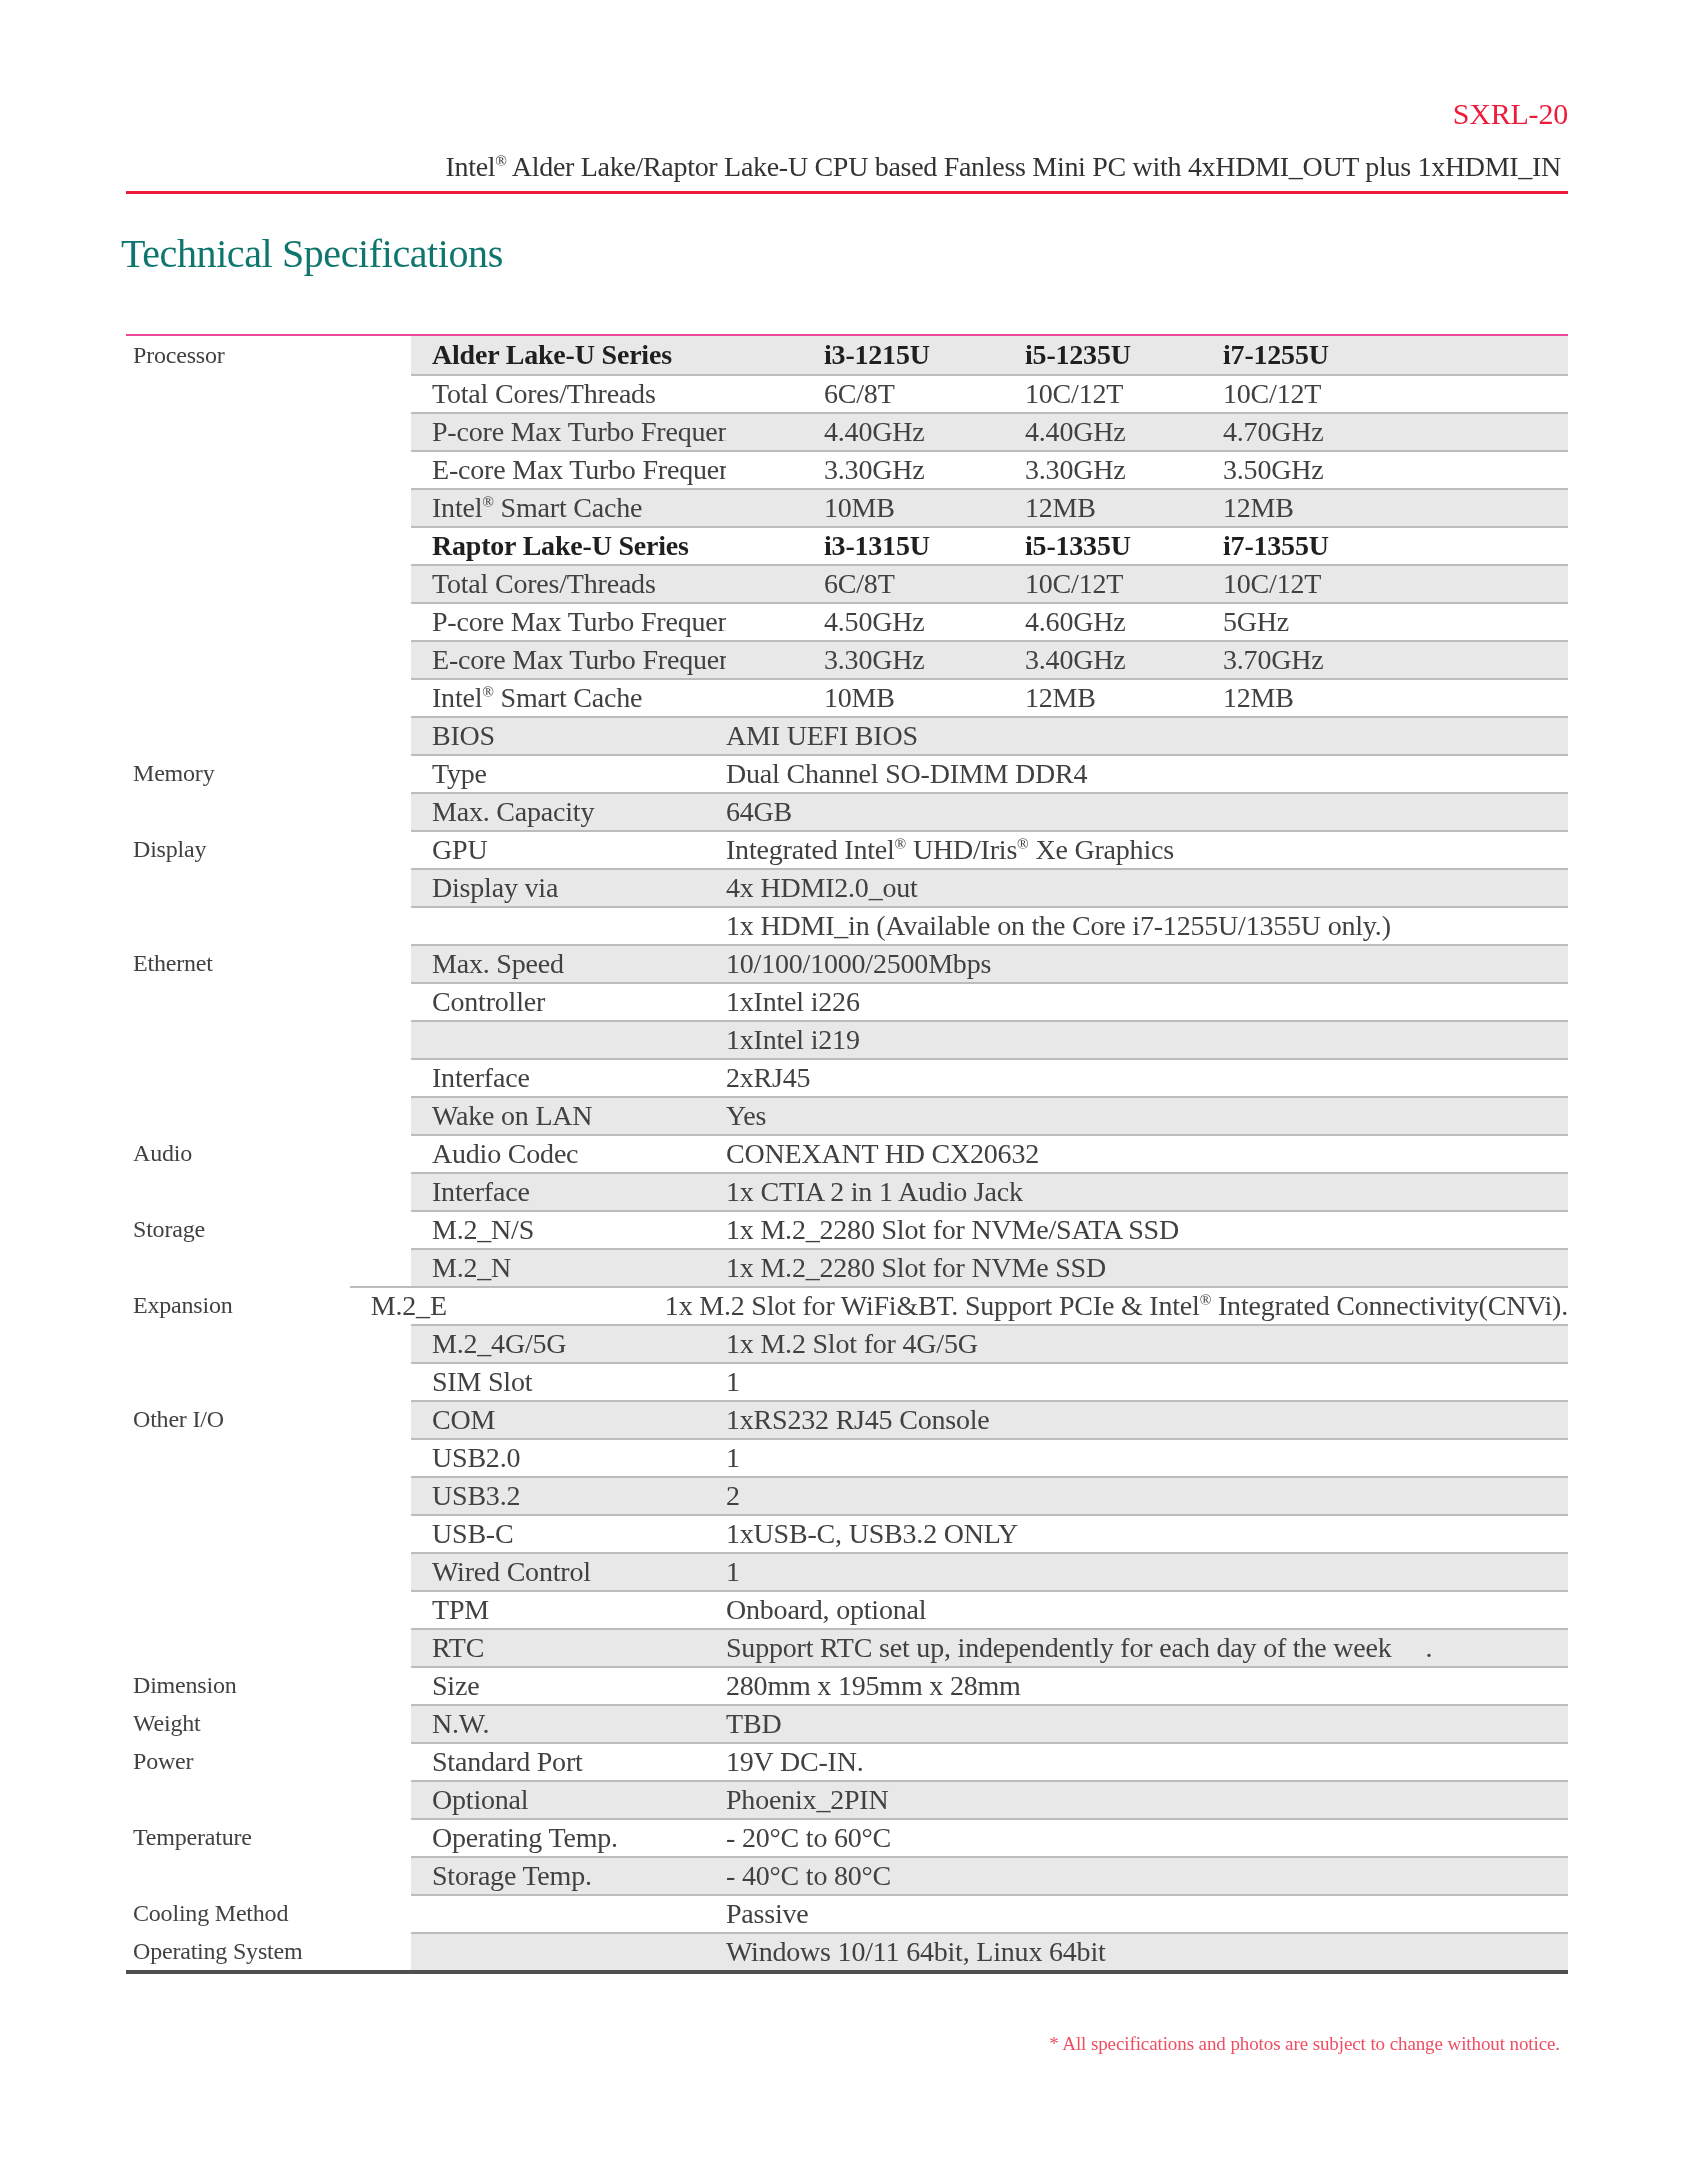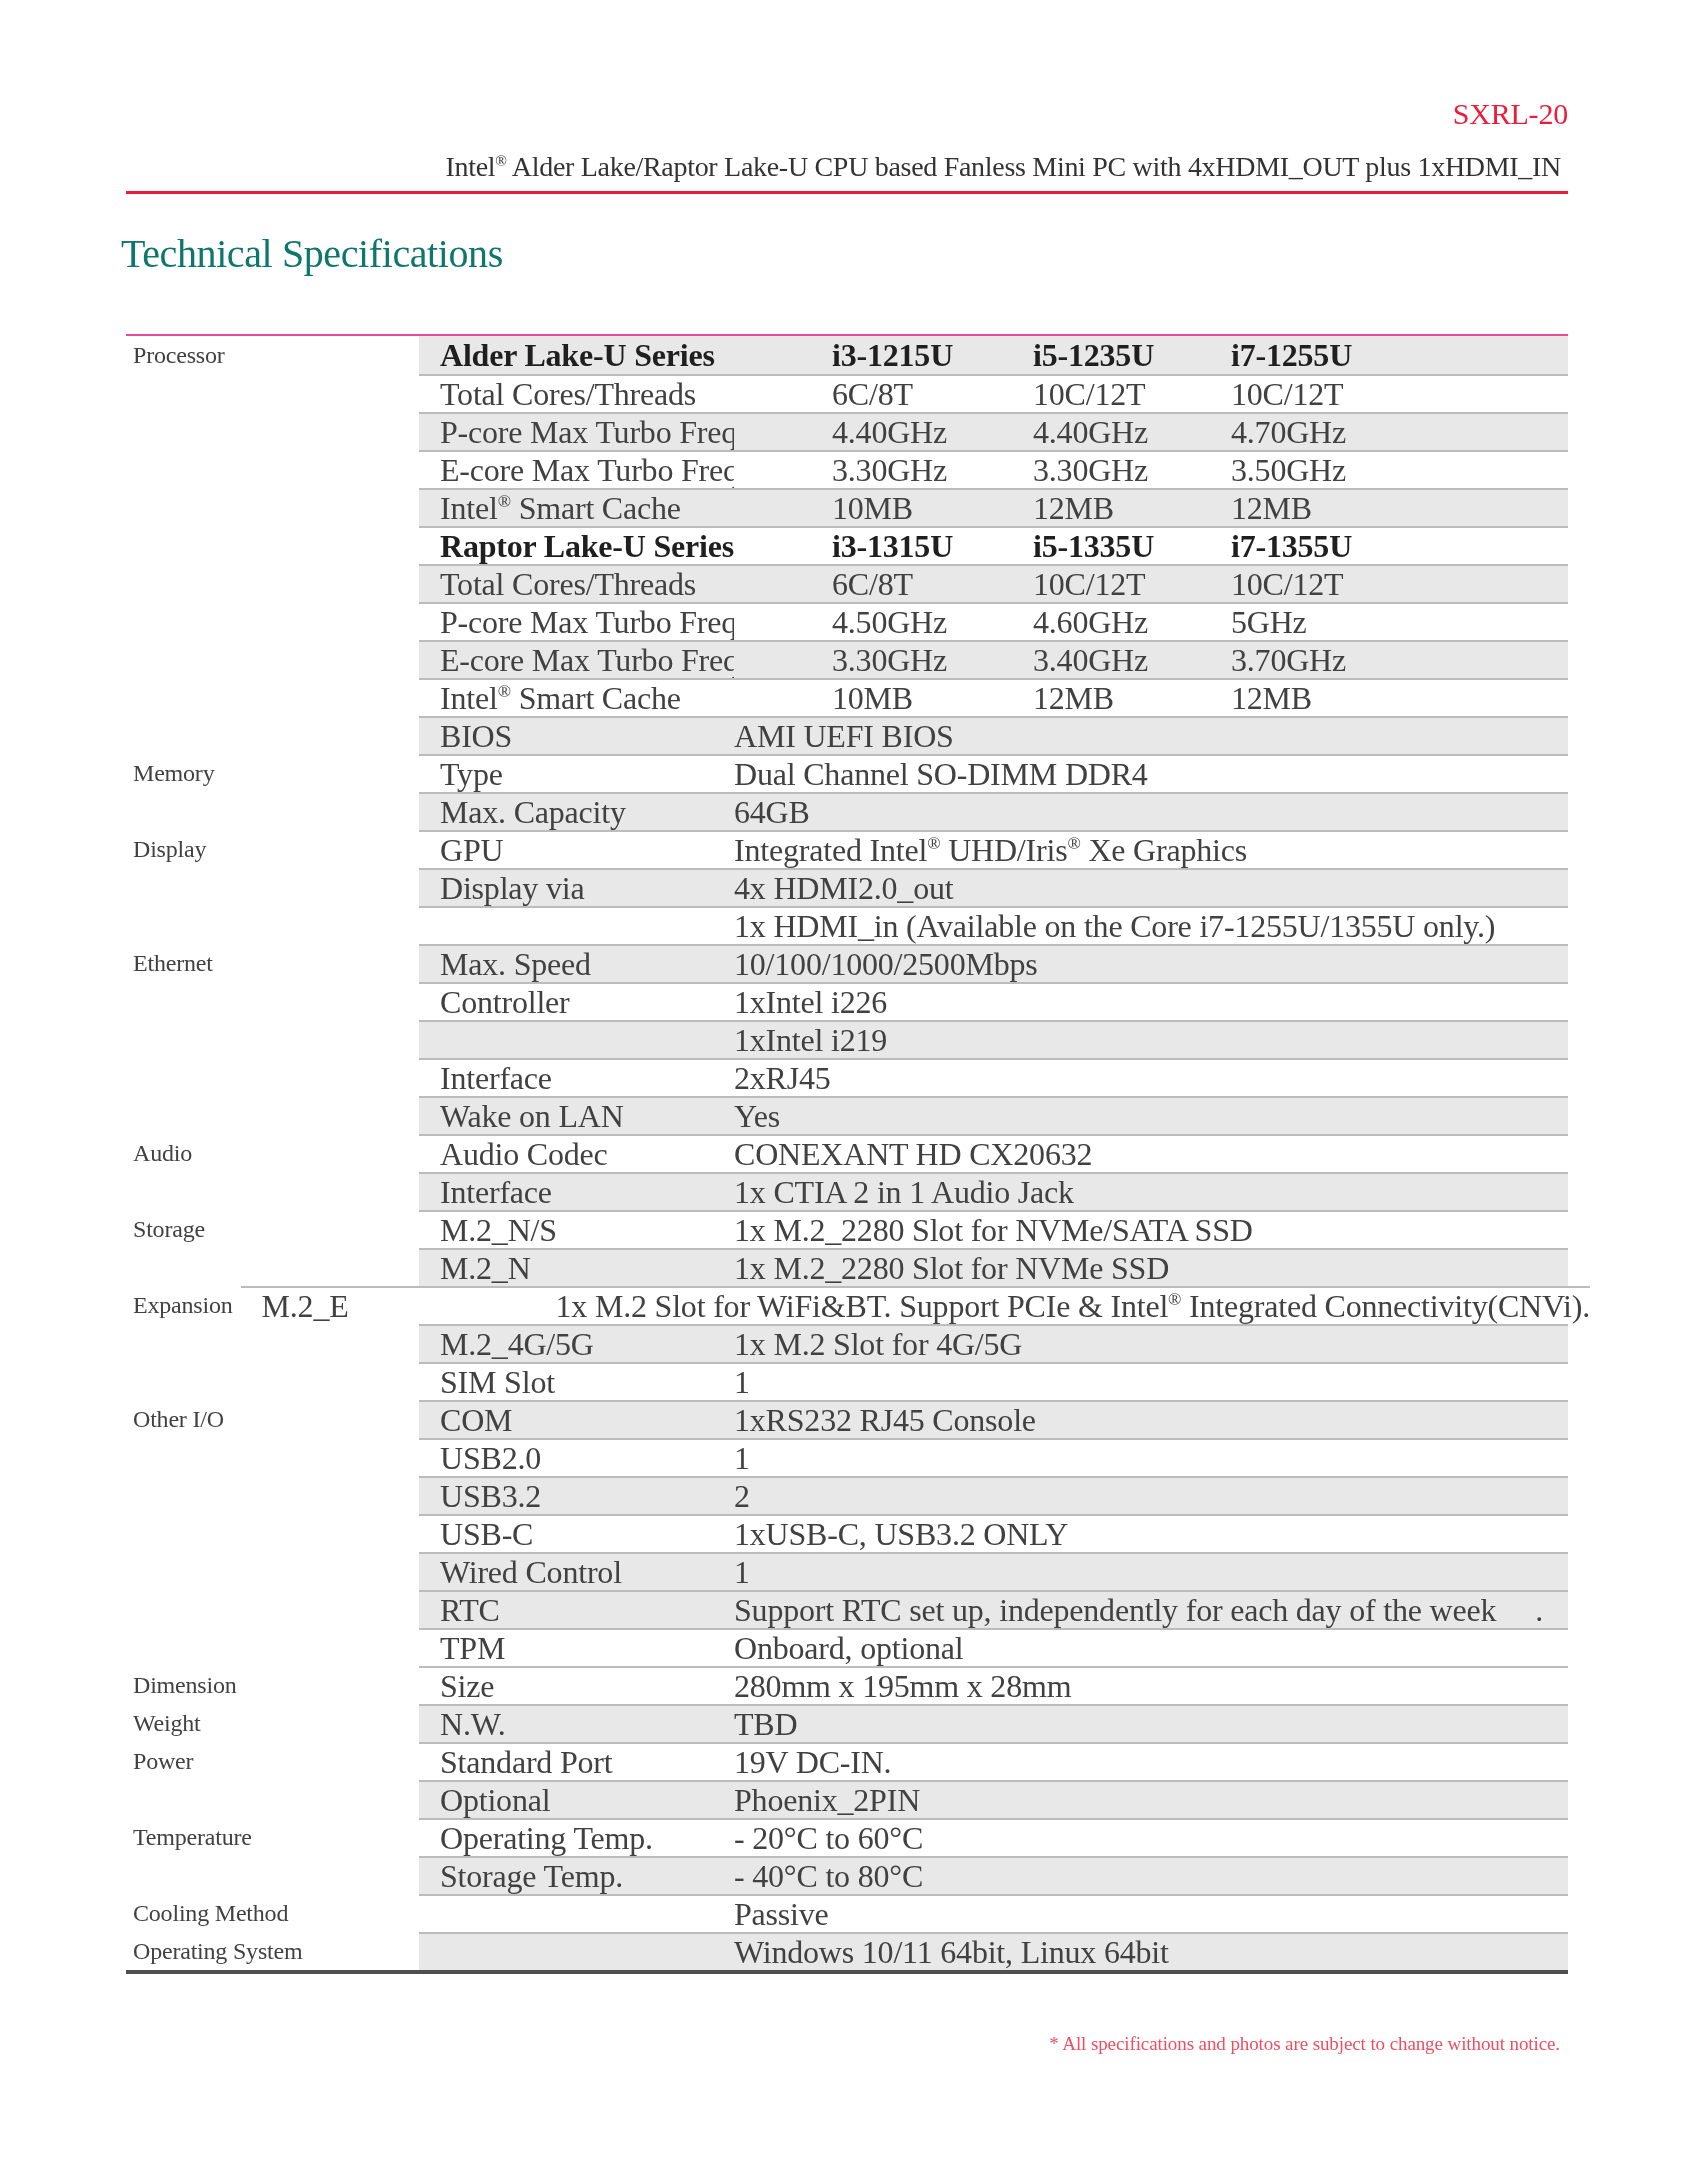--- a/index.html
+++ b/index.html
@@ -35,21 +35,21 @@
   }
   .row{display:flex; height:38px;}
   .cat{
     width:285px; box-sizing:border-box; padding-left:7px;
     font-size:24px; color:#414141; background:#ffffff;
     display:flex; align-items:center; white-space:nowrap;
   }
   .band{
     flex:1; box-sizing:border-box; height:100%;
     display:grid; align-items:center;
-    font-size:32px; color:#414141; white-space:nowrap;margin-left:8px;
+    font-size:28px; color:#414141; white-space:nowrap;
   }
   .row:not(:first-child) .band{border-top:2px solid #bcbcbc;}
   .band.shade{background:#e8e8e8;}
   .grid-span{grid-template-columns:315px 1fr;}
   .grid-cpu{grid-template-columns:315px 201px 198px 1fr;}
   .lbl{padding-left:21px; box-sizing:border-box; overflow:hidden;}
   .val{overflow:visible;}
   .cpu{padding-left:98px; box-sizing:border-box;}
   .row.hdr .lbl, .row.hdr .val{font-weight:bold; color:#1f1f1f;}
   .footnote{
@@ -315,30 +315,30 @@
         </div>
         <div class="row">
           <div class="cat"></div>
           <div class="band shade grid-span">
             <div class="lbl">Wired Control</div>
             <div class="val">1</div>
           </div>
         </div>
         <div class="row">
           <div class="cat"></div>
+          <div class="band grid-span">
+            <div class="lbl">TPM</div>
+            <div class="val">Onboard, optional</div>
+          </div>
+        </div>
+        <div class="row">
+          <div class="cat"></div>
           <div class="band shade grid-span">
             <div class="lbl">RTC</div>
             <div class="val">Support RTC set up, independently for each day of the week&nbsp;&nbsp;&nbsp;&nbsp;&nbsp;.</div>
-          </div>
-        </div>
-        <div class="row">
-          <div class="cat"></div>
-          <div class="band grid-span">
-            <div class="lbl">TPM</div>
-            <div class="val">Onboard, optional</div>
           </div>
         </div>
         <div class="row">
           <div class="cat">Dimension</div>
           <div class="band grid-span">
             <div class="lbl">Size</div>
             <div class="val">280mm x 195mm x 28mm</div>
           </div>
         </div>
         <div class="row">

